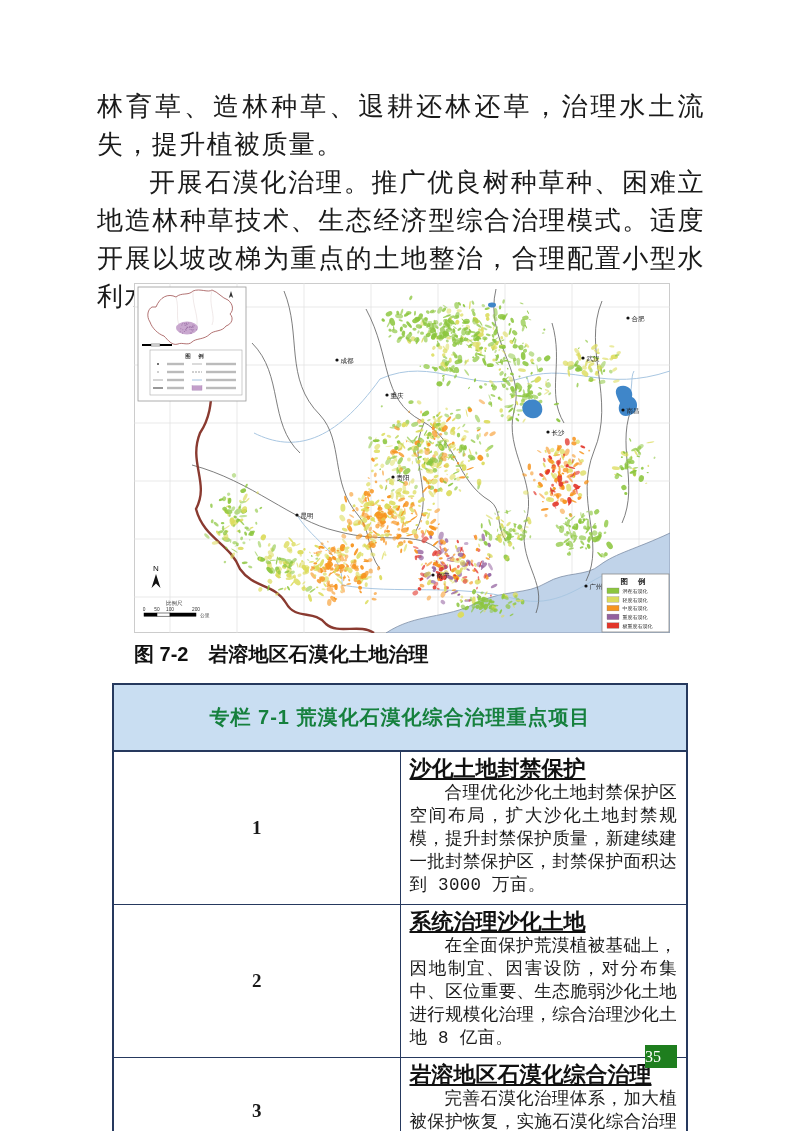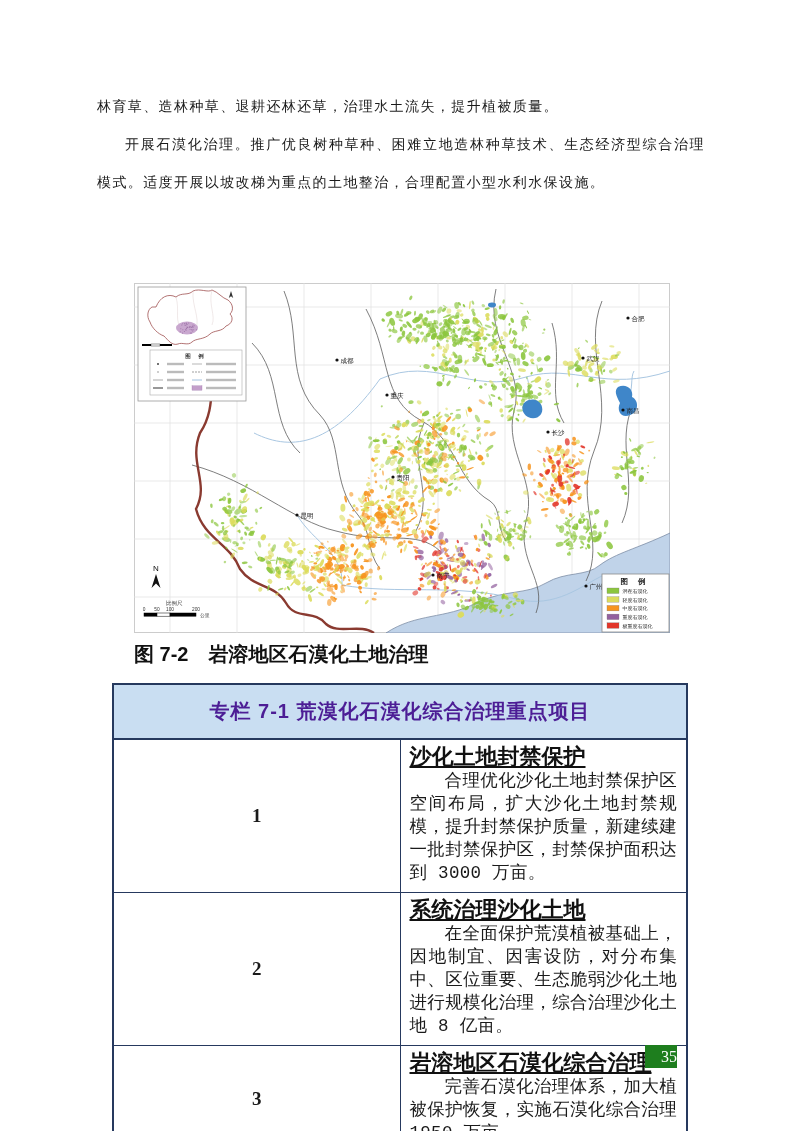--- a/index.html
+++ b/index.html
@@ -1,44 +1,44 @@
 <!DOCTYPE html>
 <html><head>
 <meta charset="utf-8">
 <style>
   html,body{margin:0;padding:0;background:#ffffff;}
   .page{position:relative;width:800px;height:1131px;background:#ffffff;overflow:hidden;
         font-family:"Liberation Serif","DejaVu Serif",serif;color:#1a1a1a;}
   
   .bodytext{position:absolute;left:97px;top:88px;width:608px;}
-  .para{margin:0;font-size:14px;line-height:38px;letter-spacing:1.4px;text-align:justify;}
+  .para{margin:0;font-size:26px;line-height:38px;letter-spacing:1.4px;text-align:justify;}
   .para.p2{text-indent:2em;}
   .lead{font-weight:normal;}
   
   .figure{position:absolute;left:134px;top:283px;width:536px;margin:0;}
   .mapwrap{width:536px;height:350px;}
   svg{display:block;}
   .figcap{margin-top:8px;text-align:left;font-family:"Liberation Sans","DejaVu Sans",sans-serif;
           font-weight:bold;font-size:20px;color:#111;}
   .figcap .cap-label{margin-right:20px;}
   
   .boxtable{position:absolute;left:112px;top:683px;width:576px;border-collapse:collapse;
             border:2px solid #26395e;table-layout:fixed;}
   .boxtable th{background:#c9def2;border:2px solid #26395e;
                font-family:"Liberation Sans","DejaVu Sans",sans-serif;
-               font-size:20px;font-weight:bold;color:#4c1d95;padding:13px 4px;letter-spacing:1px;}
+               font-size:20px;font-weight:bold;color:#15803d;padding:19px 4px;letter-spacing:1px;}
   .boxtable td{border:1.2px solid #26395e;vertical-align:middle;}
   .boxtable td.no{width:34px;text-align:center;font-weight:bold;font-size:19px;}
   .boxtable td.content{padding:3px 9px 7px;}
   .itemtitle{font-family:"Liberation Sans","DejaVu Sans",sans-serif;font-weight:bold;
              font-size:22px;line-height:27px;color:#111;text-decoration:underline;}
   .itembody{font-size:17.5px;line-height:23px;text-align:justify;text-indent:2em;letter-spacing:0.3px;font-family:Liberation Mono, monospace;}
   
   .pagenum{position:absolute;left:645px;top:1045px;width:32px;height:23px;background:#1e7e1e;
-           color:#ffffff;text-align:right;line-height:23px;font-size:16px;
+           color:#ffffff;text-align:left;line-height:23px;font-size:16px;
            font-family:"Liberation Serif","DejaVu Serif",serif;}
 </style>
 </head>
 <body>
 
 <div class="page">
 
   <div class="bodytext">
     <p class="para p1"><span>林育草、造林种草、退耕还林还草，治理水土流失，提升植被质量。</span></p>
     <p class="para p2"><span class="lead">开展石漠化治理。</span><span>推广优良树种草种、困难立地造林种草技术、生态经济型综合治理模式。适度开展以坡改梯为重点的土地整治，合理配置小型水利水保设施。</span></p>

